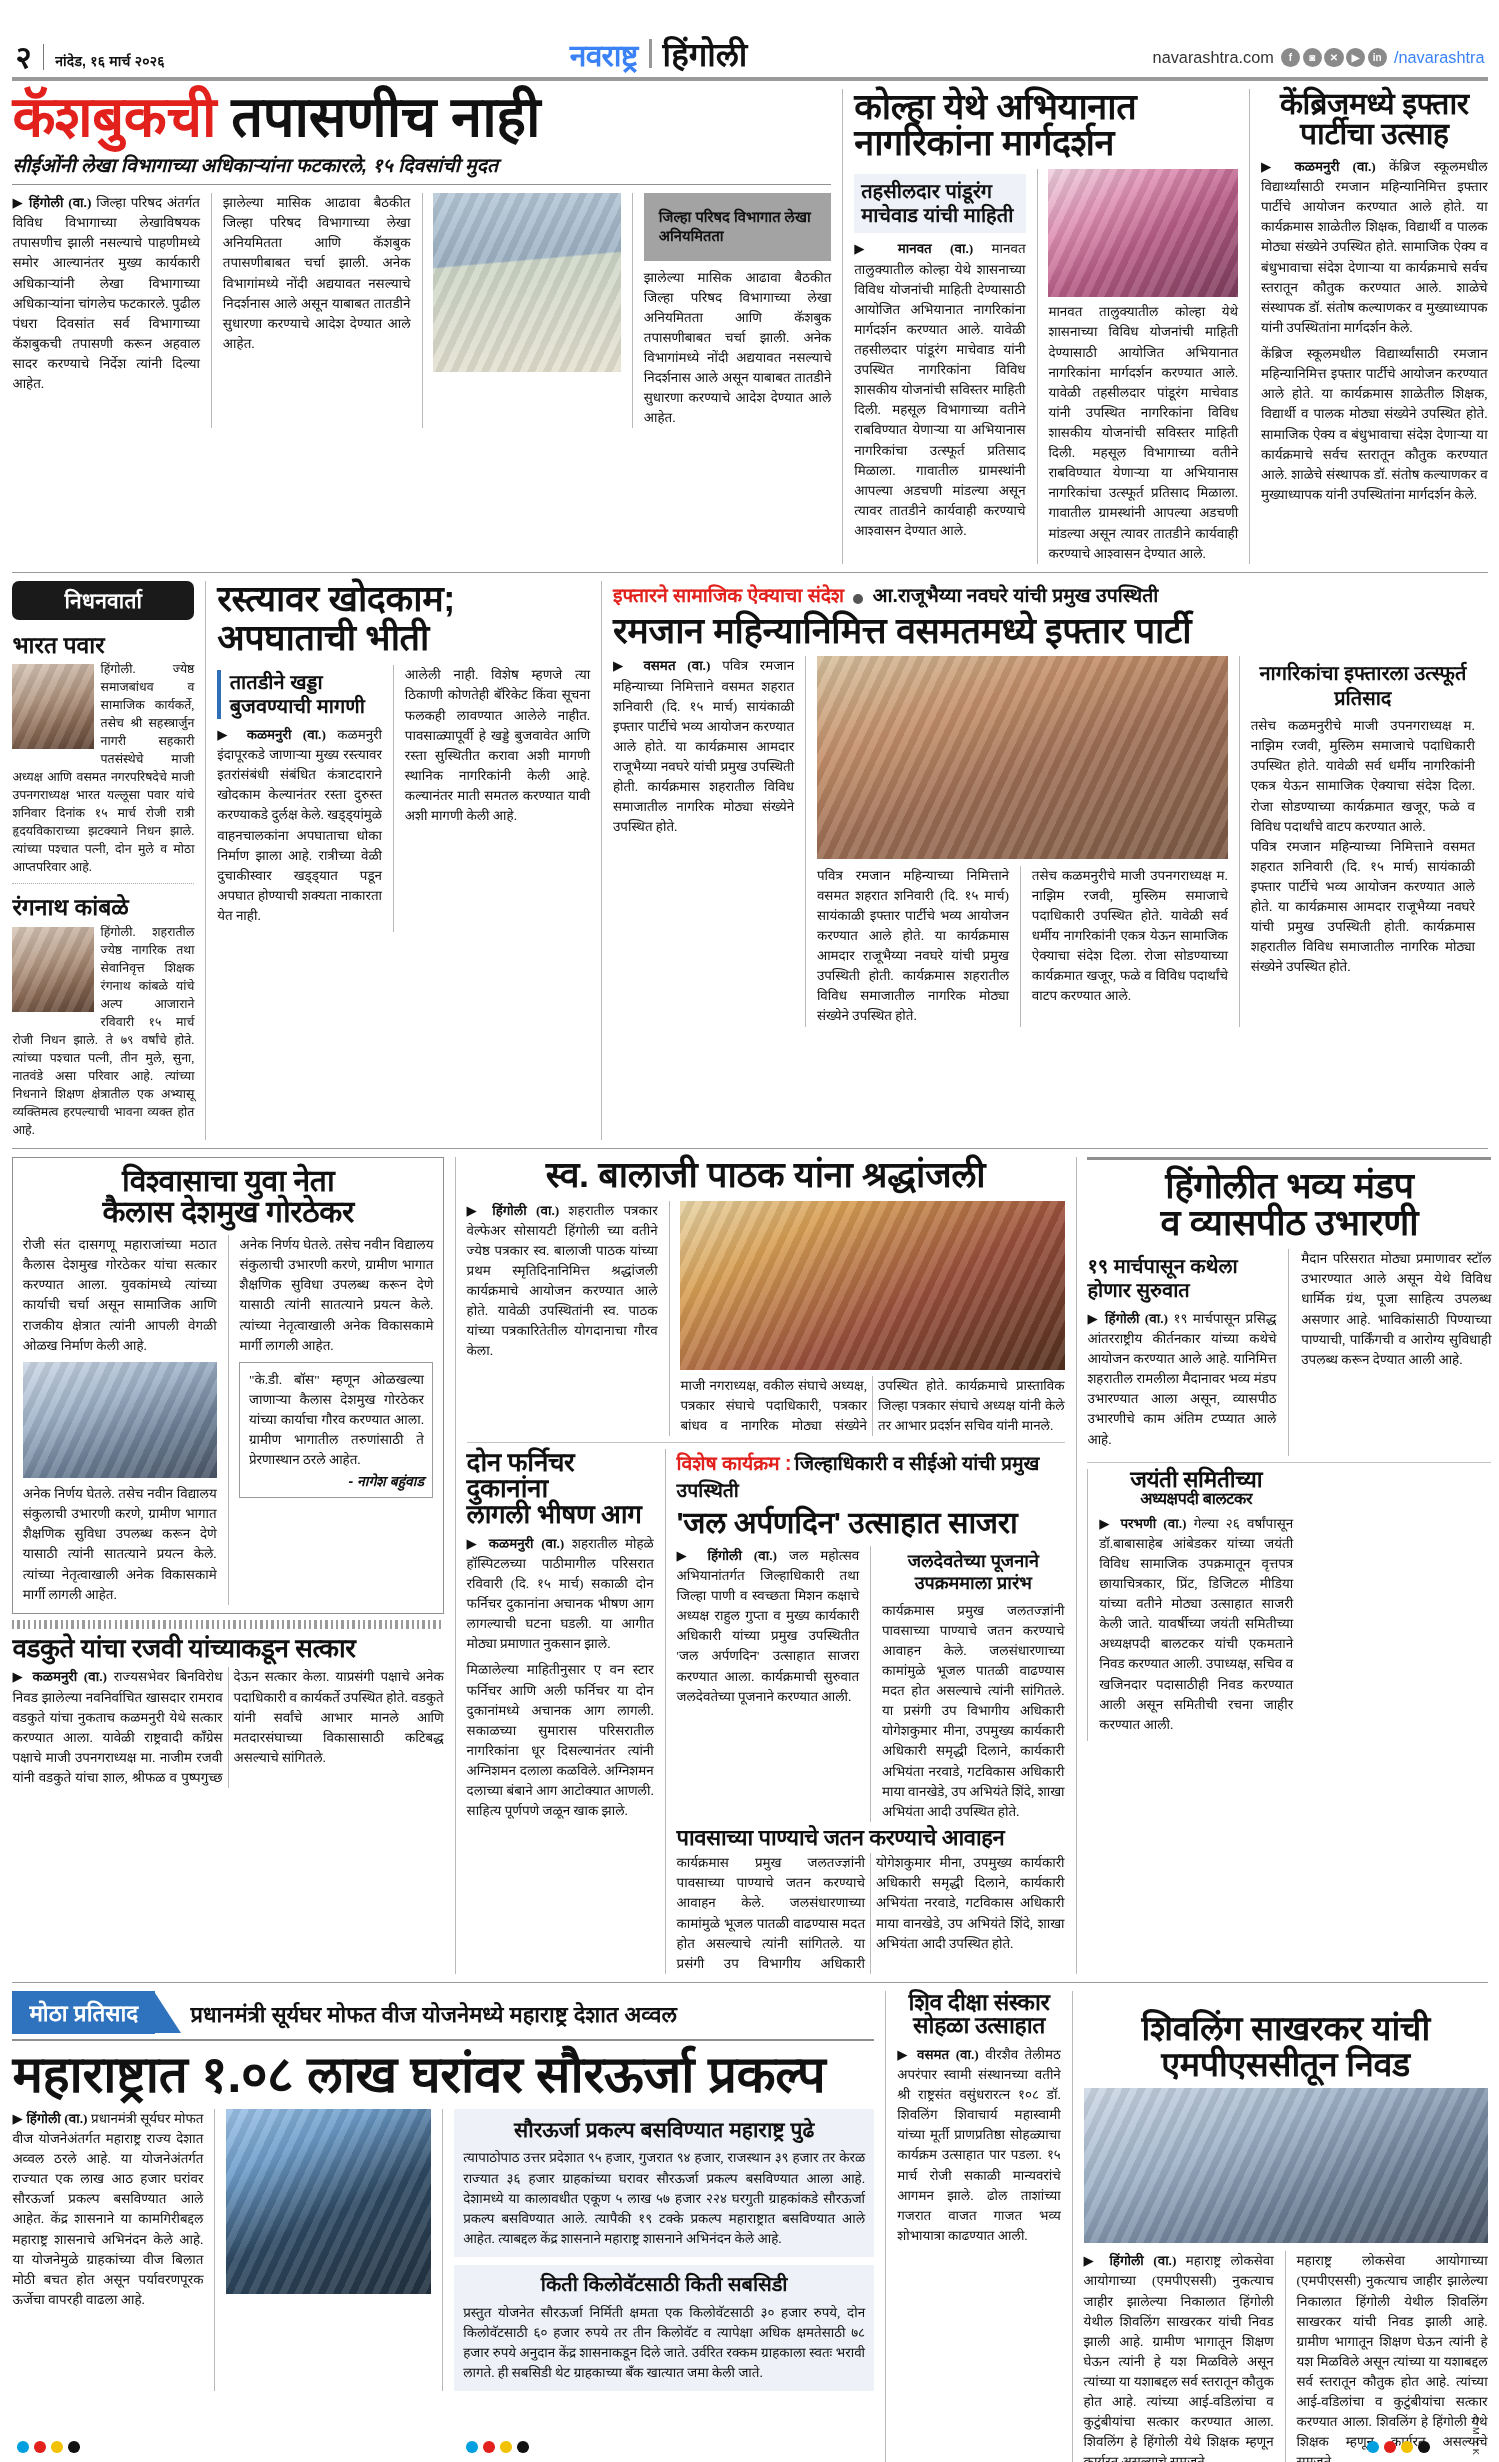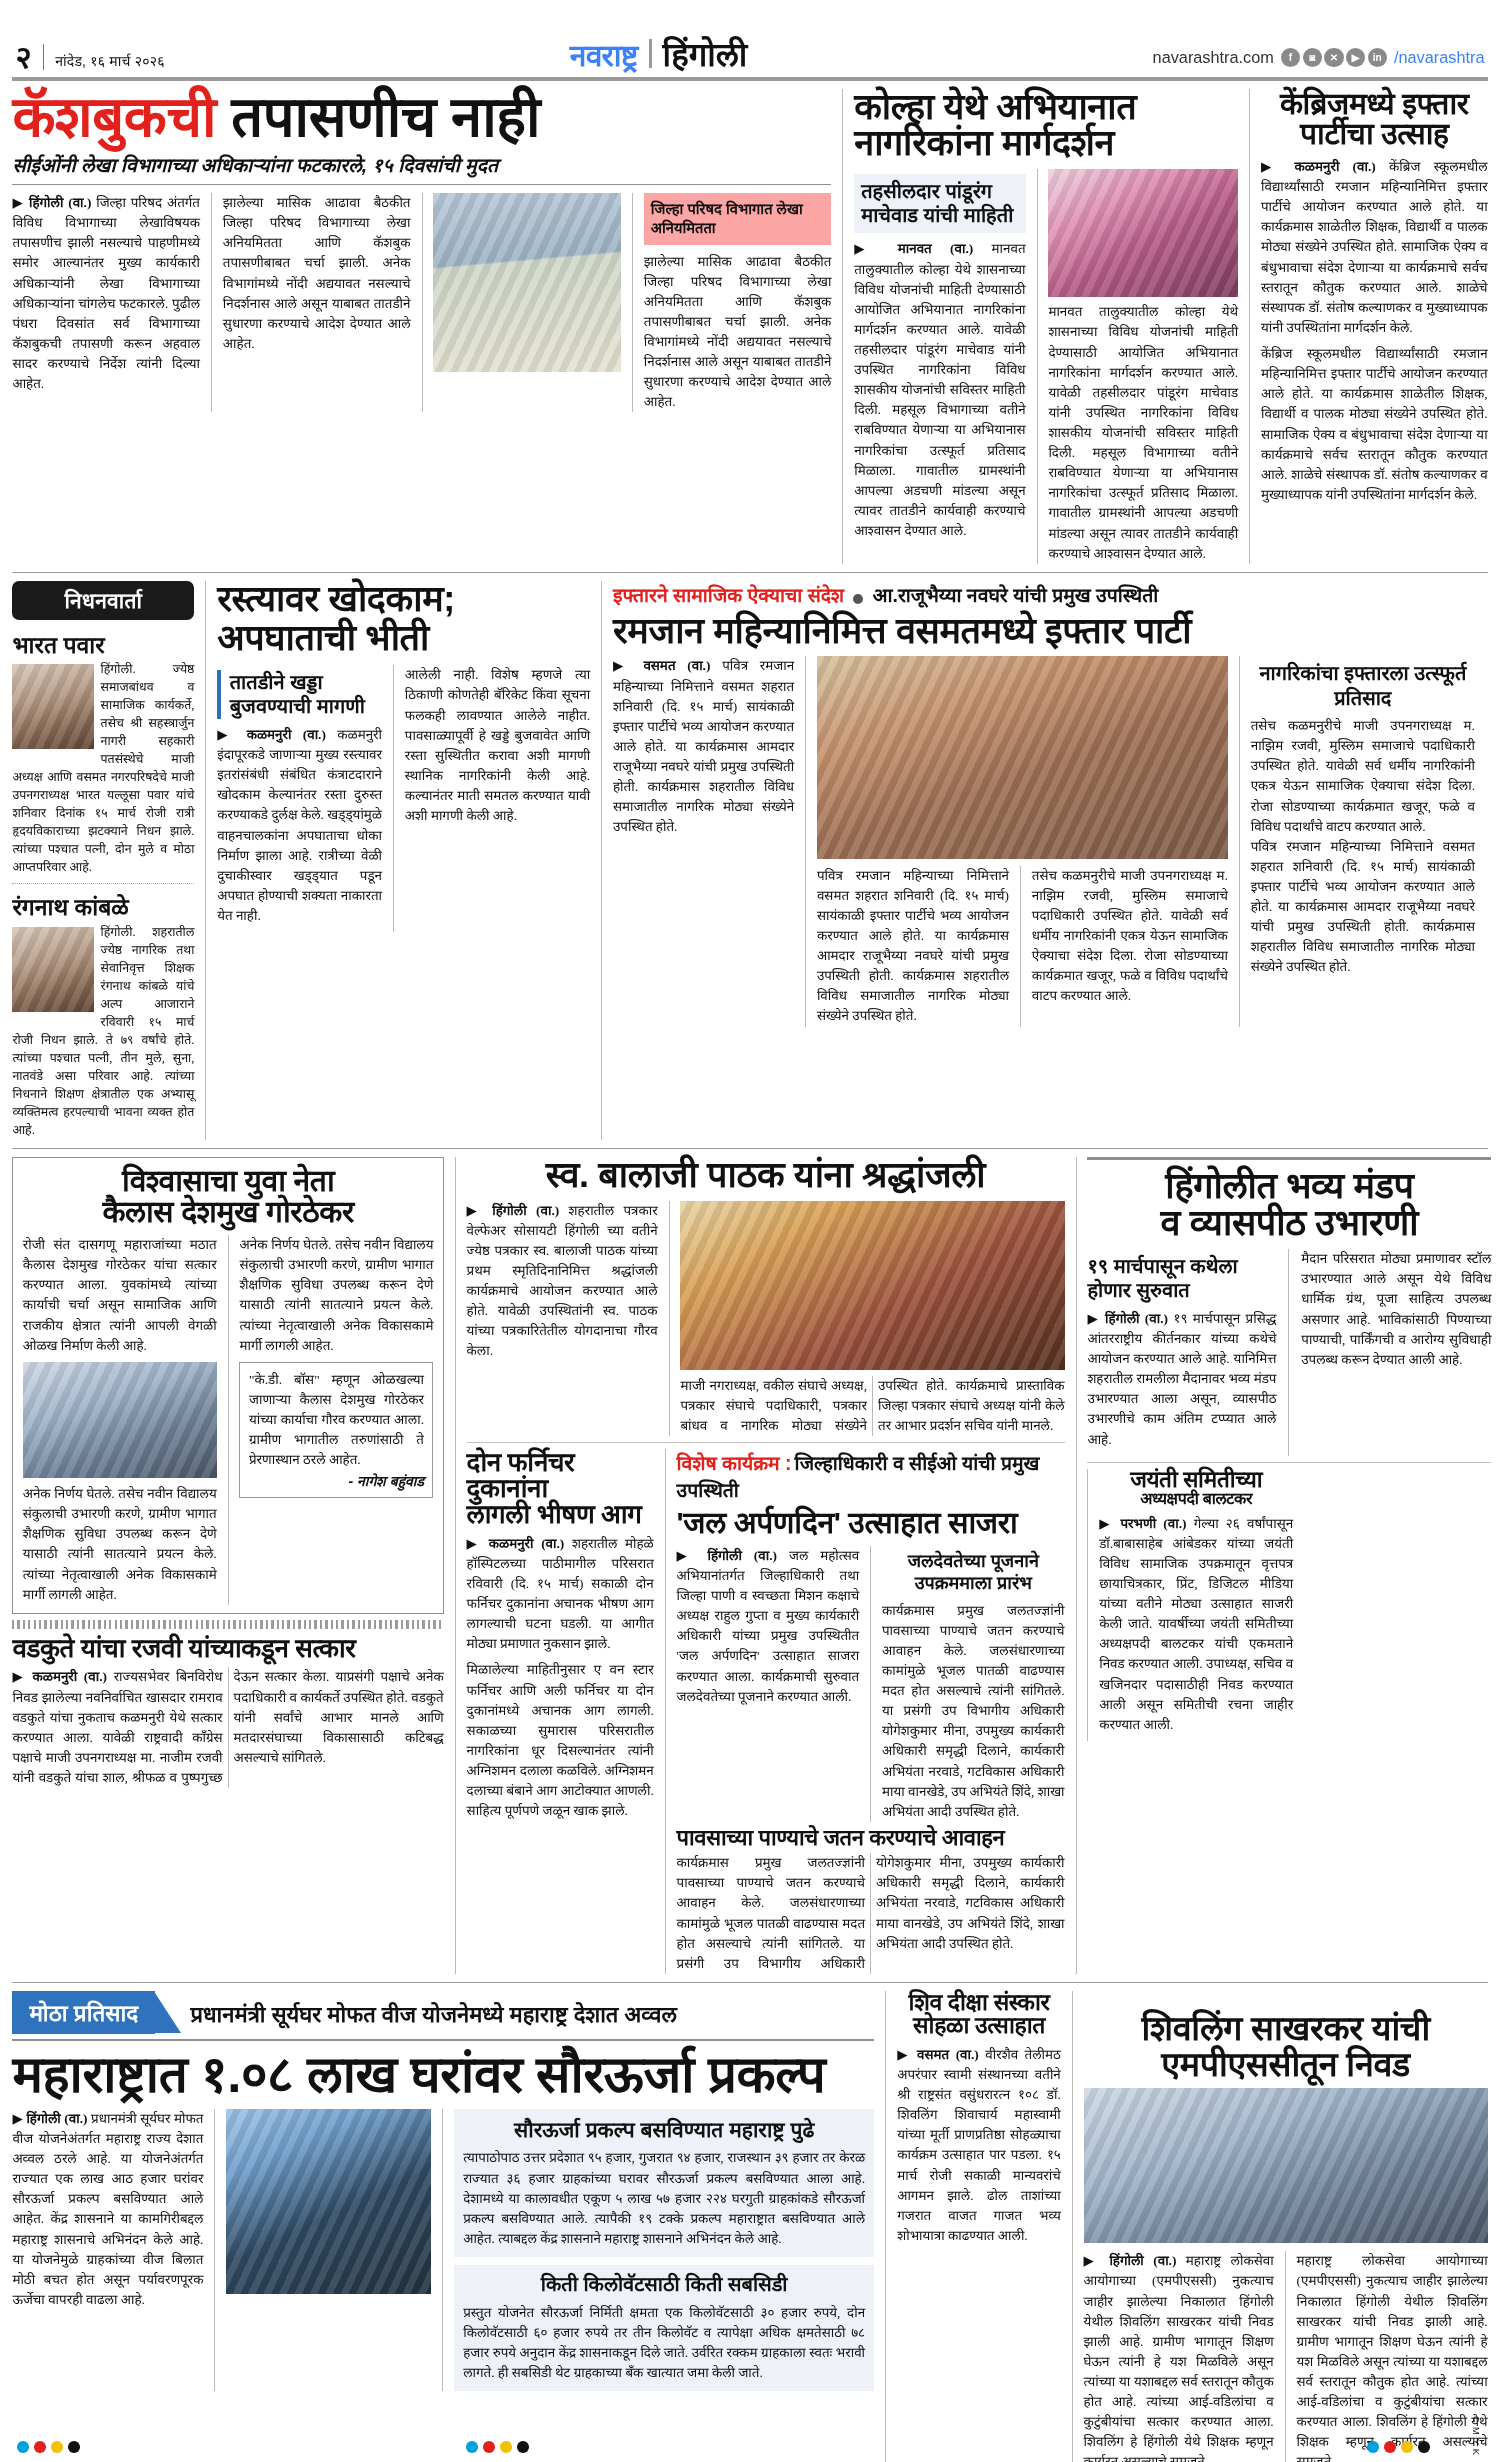--- a/index.html
+++ b/index.html
@@ -10,21 +10,21 @@
     font-family:"Liberation Serif","DejaVu Serif",serif;
     color:#111; position:relative; overflow:hidden;
   }
   .page { width:1500px; height:2462px; padding:11px 12.4px 7.8px 12.4px; position:relative; }
 
   
   .masthead { display:flex; align-items:flex-end; justify-content:space-between; height:61px; padding:0 3.1px; }
   .mast-left { display:flex; align-items:flex-end; gap:11px; }
   .pageno { font-size:31px; font-weight:700; line-height:0.9; font-family:"Liberation Sans",sans-serif; }
   .mast-divider { width:1.6px; height:26px; background:#777; margin-bottom:2.3px; }
-  .mast-date { font-size:14px; font-weight:400; font-family:"Liberation Sans",sans-serif; margin-bottom:2.3px; letter-spacing:0.2px;}
+  .mast-date { font-size:14px; font-weight:700; font-family:"Liberation Sans",sans-serif; margin-bottom:2.3px; letter-spacing:0.2px;}
   .mast-center { display:flex; align-items:flex-end; gap:11px; margin-bottom:1.6px; }
   .brand { font-size:30px; font-weight:700; color:#3b82f6; font-family:"Liberation Sans",sans-serif; line-height:.95; letter-spacing:-0.8px;}
   .brand-sep { width:3.1px; height:29.5px; background:#999; margin-bottom:2.3px;}
   .edition { font-size:33px; font-weight:700; font-family:"Liberation Sans",sans-serif; line-height:.95;}
   .mast-right { display:flex; align-items:center; gap:7px; margin-bottom:4.7px; }
   .site { font-size:16.3px; font-family:"Liberation Sans",sans-serif; color:#333;}
   .handle { font-size:16.3px; font-family:"Liberation Sans",sans-serif; color:#3b82f6;}
   .soc { display:flex; gap:2.3px; }
   .soc i { width:19.4px;height:19.4px;border-radius:50%;background:#8a8a8a;color:#fff;
            display:flex;align-items:center;justify-content:center;font-style:normal;
@@ -139,21 +139,21 @@
         <div style="width:194px" class="body">
           <p>झालेल्या मासिक आढावा बैठकीत जिल्हा परिषद विभागाच्या लेखा अनियमितता आणि कॅशबुक तपासणीबाबत चर्चा झाली. अनेक विभागांमध्ये नोंदी अद्ययावत नसल्याचे निदर्शनास आले असून याबाबत तातडीने सुधारणा करण्याचे आदेश देण्यात आले आहेत.</p>
         </div>
         <div class="vline"></div>
         <div style="width:194px;">
           <div class="ph bld" style="height:179px;"></div>
           <div class="body" style="margin-top:4.7px;"></div>
         </div>
         <div class="vline"></div>
         <div style="width:194px;">
-          <div style="background:#fca5a5;padding:7px;font-family:'Liberation Sans',sans-serif;font-weight:700;font-size:14.7px;line-height:1.3;">जिल्हा परिषद विभागात लेखा अनियमितता</div>
+          <div style="background:#a3a3a3;padding:15px;font-family:'Liberation Sans',sans-serif;font-weight:700;font-size:14.7px;line-height:1.3;">जिल्हा परिषद विभागात लेखा अनियमितता</div>
           <div class="body" style="margin-top:6.2px;">झालेल्या मासिक आढावा बैठकीत जिल्हा परिषद विभागाच्या लेखा अनियमितता आणि कॅशबुक तपासणीबाबत चर्चा झाली. अनेक विभागांमध्ये नोंदी अद्ययावत नसल्याचे निदर्शनास आले असून याबाबत तातडीने सुधारणा करण्याचे आदेश देण्यात आले आहेत.</div>
         </div>
       </div>
     </div>
 
     <div class="vline"></div>
 
     <div style="width:384px;">
       <h1 class="head h-lg">कोल्हा येथे अभियानात नागरिकांना मार्गदर्शन</h1>
       <div class="cols" style="margin-top:7.8px;">

